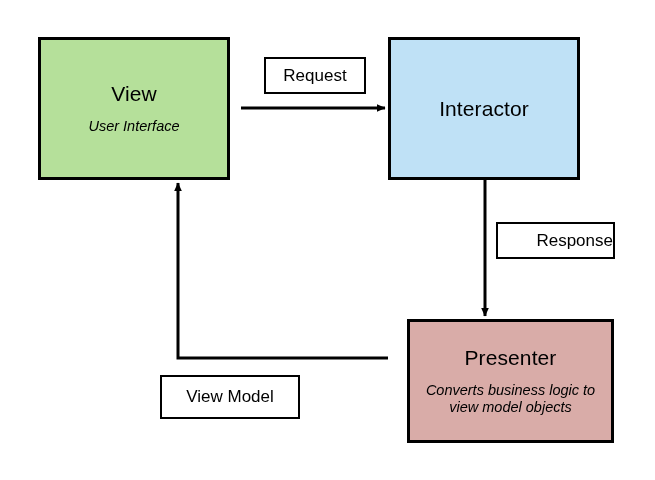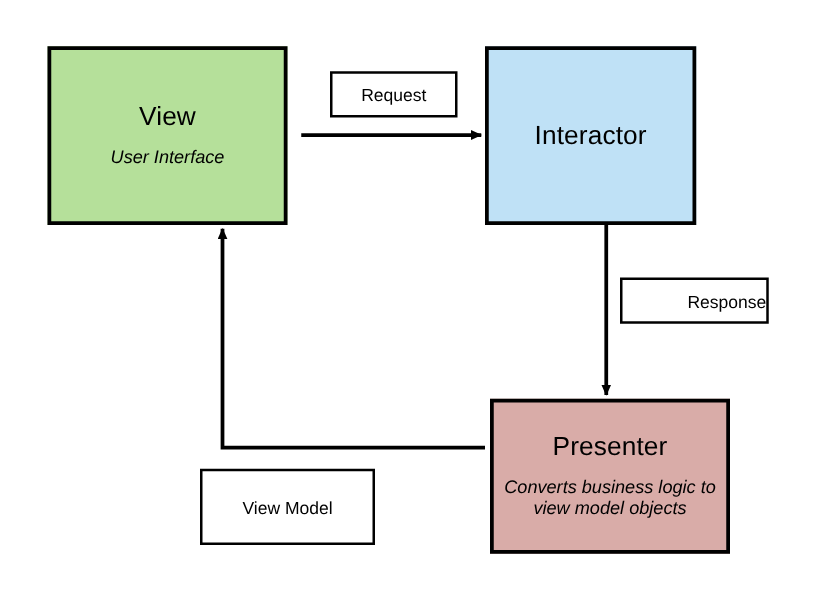--- a/index.html
+++ b/index.html
@@ -52,31 +52,31 @@
     line-height: 1.18;
   }
   .label-box {
     position: absolute;
     box-sizing: border-box;
     border: 2.5px solid #000000;
     background: #ffffff;
     display: flex;
     align-items: center;
     justify-content: center;
-    font-size: 14px;
+    font-size: 17px;
     color: #000000;
     white-space: nowrap;
   }
   #node-view    { left: 38px;  top: 37px;  width: 192px; height: 143px; }
-  #node-interactor { left: 388px; top: 37px;  width: 169px; height: 143px; }
-  #node-presenter  { left: 392px; top: 319px; width: 192px; height: 124px; }
+  #node-interactor { left: 388px; top: 37px;  width: 192px; height: 143px; }
+  #node-presenter  { left: 407px; top: 319px; width: 207px; height: 124px; }
 
   #label-request   { left: 264px; top: 57px;  width: 102px; height: 37px; }
   #label-response  { left: 496px; top: 222px; width: 119px; height: 37px; justify-content: flex-end; }
-  #label-viewmodel { left: 160px; top: 375px; width: 140px; height: 61px; }
+  #label-viewmodel { left: 160px; top: 375px; width: 140px; height: 44px; }
 </style>
 </head>
 <body>
 
 <div id="canvas">
 
   <svg id="edges" viewBox="0 0 655 480" width="655" height="480" xmlns="http://www.w3.org/2000/svg">
     <defs>
       <marker id="arrowhead" markerWidth="10" markerHeight="10" refX="8.4" refY="4" orient="auto" markerUnits="userSpaceOnUse">
         <path d="M 0 0 L 9 4 L 0 8 z" fill="#000000"></path>

